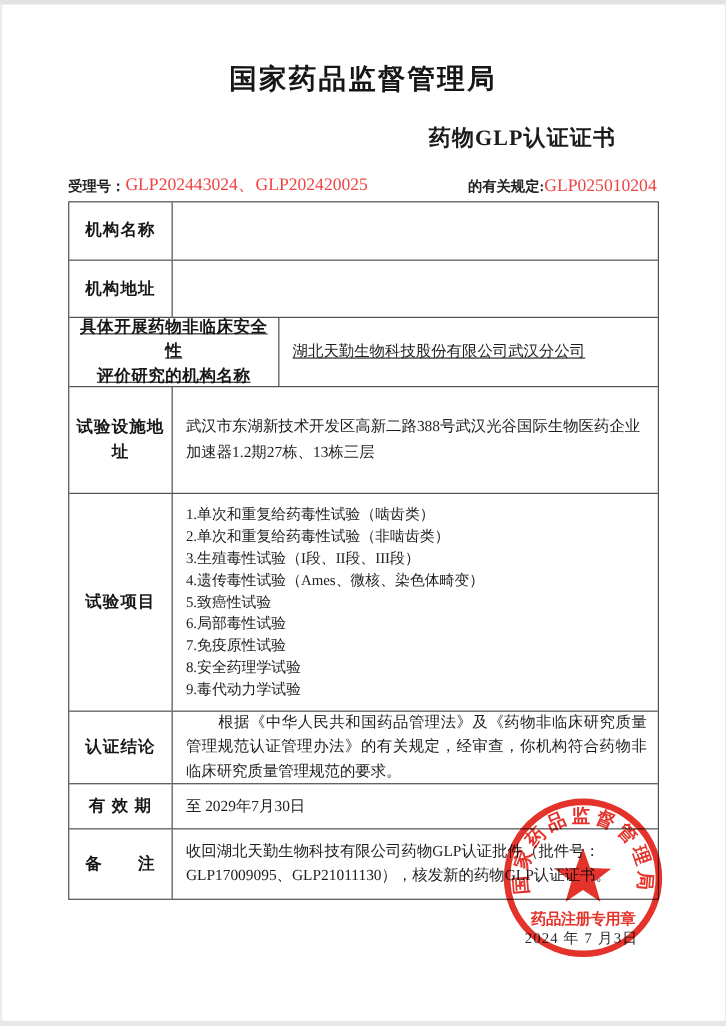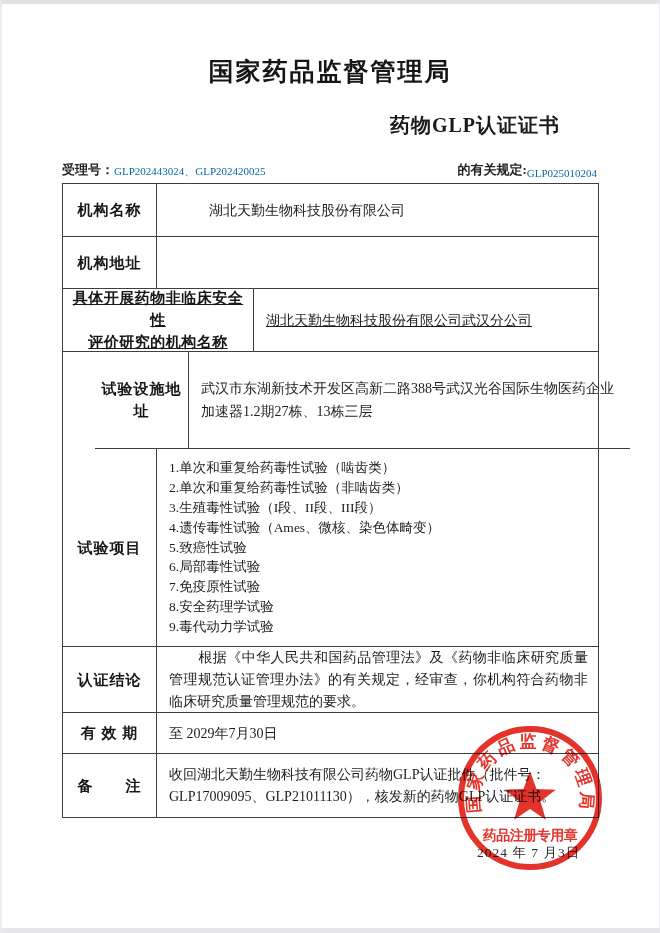--- a/index.html
+++ b/index.html
@@ -21,21 +21,21 @@
   .doc-subtitle{
     position:absolute;top:112px;left:0;width:560px;text-align:right;
     font-size:20px;font-weight:600;letter-spacing:1px;color:#1b1b1d;
   }
   .meta-row{
     position:absolute;top:157px;left:62px;width:535px;height:22px;
     display:flex;justify-content:space-between;align-items:flex-end;
     font-size:12.5px;
   }
   .meta-label{font-weight:bold;font-size:13px;color:#222;}
-  .meta-value{font-size:11px;color:#0369a1;}
+  .meta-value{font-size:16px;color:#ef4444;}
   .meta-left,.meta-right{display:flex;align-items:flex-end;margin-top:20px;}
   .cert-table{
     position:absolute;left:62px;top:183px;width:535px;height:633px;
     border:1.5px solid #3f3f42;box-sizing:content-box;z-index:1;background:transparent;
   }
   .trow{display:flex;width:100%;box-sizing:border-box;border-bottom:1px solid #3f3f42;}
   .trow:last-child{border-bottom:none;}
   .lcell{
     width:94px;flex:0 0 94px;box-sizing:border-box;border-right:1px solid #3f3f42;
     display:flex;align-items:center;justify-content:center;text-align:center;
@@ -43,21 +43,21 @@
     white-space:pre-line;line-height:22px;padding:0 4px;
   }
   .vcell{
     flex:1 1 auto;box-sizing:border-box;display:flex;align-items:center;
     font-size:14px;line-height:23px;color:#1d1d20;padding:4px 10px 4px 12px;
     white-space:pre-line;
   }
   .vcell>span{display:block;width:100%;}
   .row-1{height:53px;gap:40px;} .row-2{height:52px;}
   .row-3{height:63px;text-decoration:underline;} .row-3 .lcell{width:191px;flex:0 0 191px;letter-spacing:0.5px;}
-  .row-4{height:97px;margin-left:32px;}
+  .row-4{height:97px;}
   .row-5{height:198px;} .row-5 .vcell{font-size:13.5px;line-height:19.8px;}
   .row-6{height:66px;} .row-6 .vcell span{text-indent:2.1em;text-align:justify;line-height:22px;}
   .row-7{height:41px;}
   .row-8{height:63px;} .row-8 .vcell span{text-align:left;line-height:22px;}
   .seal{
     position:absolute;left:455px;top:723px;width:150px;height:150px;z-index:3;
     mix-blend-mode:multiply;opacity:0.93;pointer-events:none;
   }
   .seal-date{
     position:absolute;left:477px;top:844px;z-index:2;
@@ -79,21 +79,20 @@
   </div>
   <div class="meta-right">
     <span class="meta-label">的有关规定:</span>
     <span class="meta-value">GLP025010204</span>
   </div>
 </div>
 
 <div class="cert-table">
   <div class="trow row-1">
     <div class="lcell">机构名称</div>
-    <div class="vcell"><span>湖北天勤生物科技股份有限公司</span></div>
   </div>
   <div class="trow row-2">
     <div class="lcell">机构地址</div>
   </div>
   <div class="trow row-3">
     <div class="lcell">具体开展药物非临床安全性
 评价研究的机构名称</div>
     <div class="vcell"><span>湖北天勤生物科技股份有限公司武汉分公司</span></div>
   </div>
   <div class="trow row-4">

